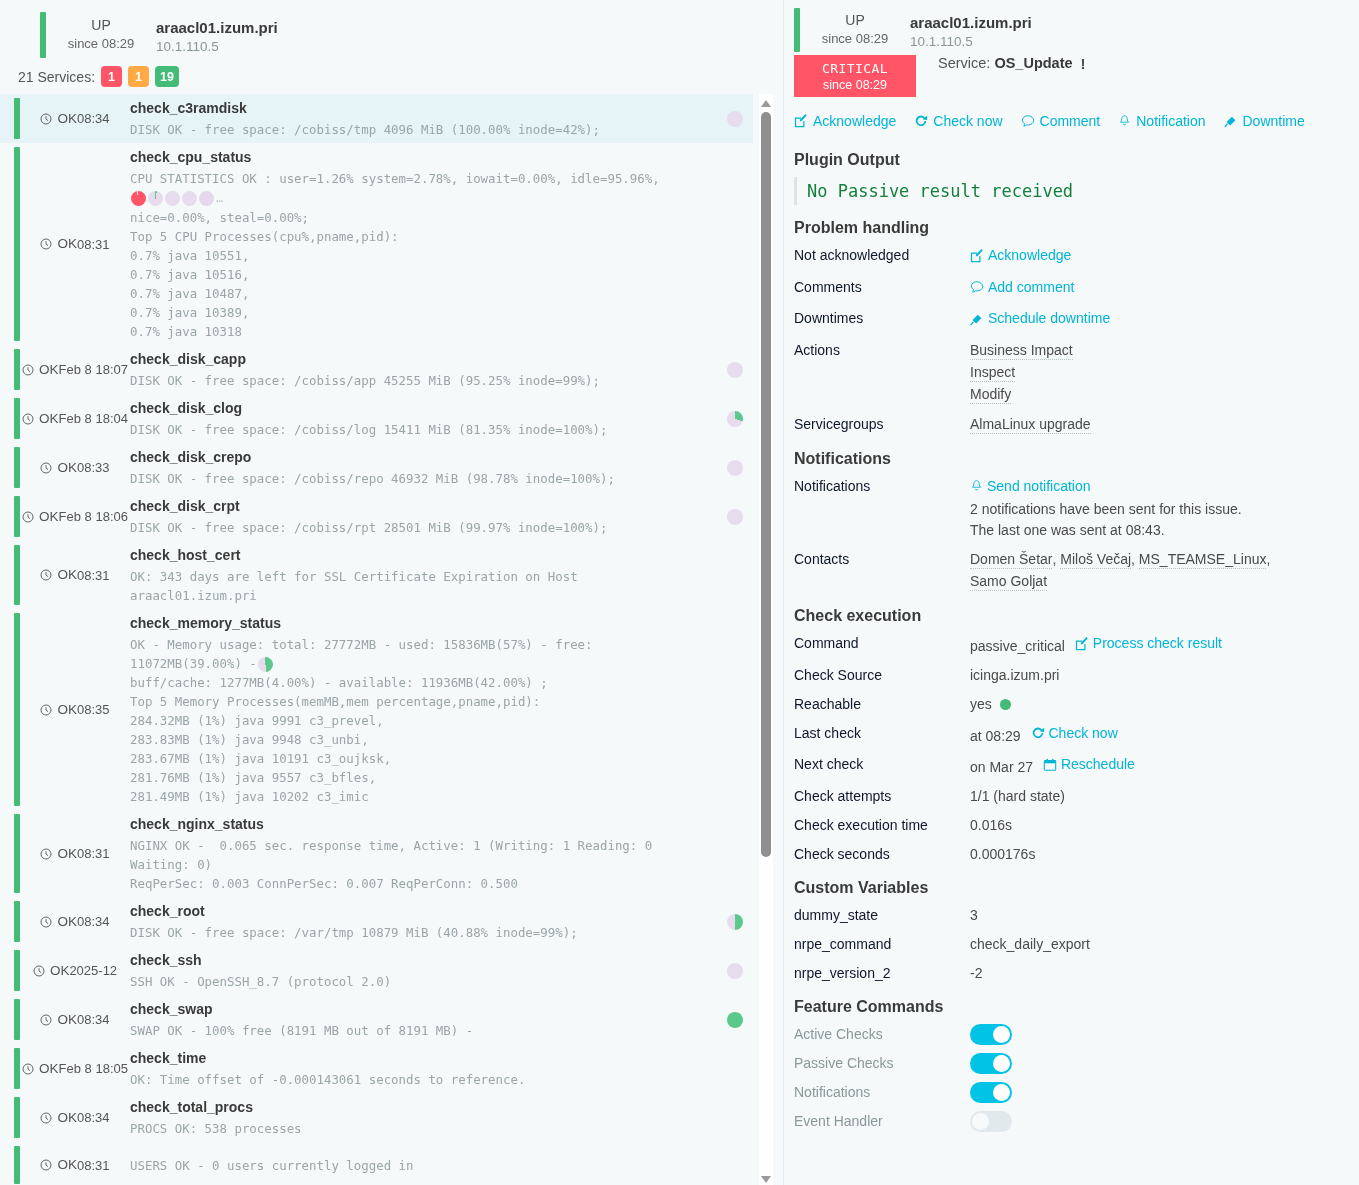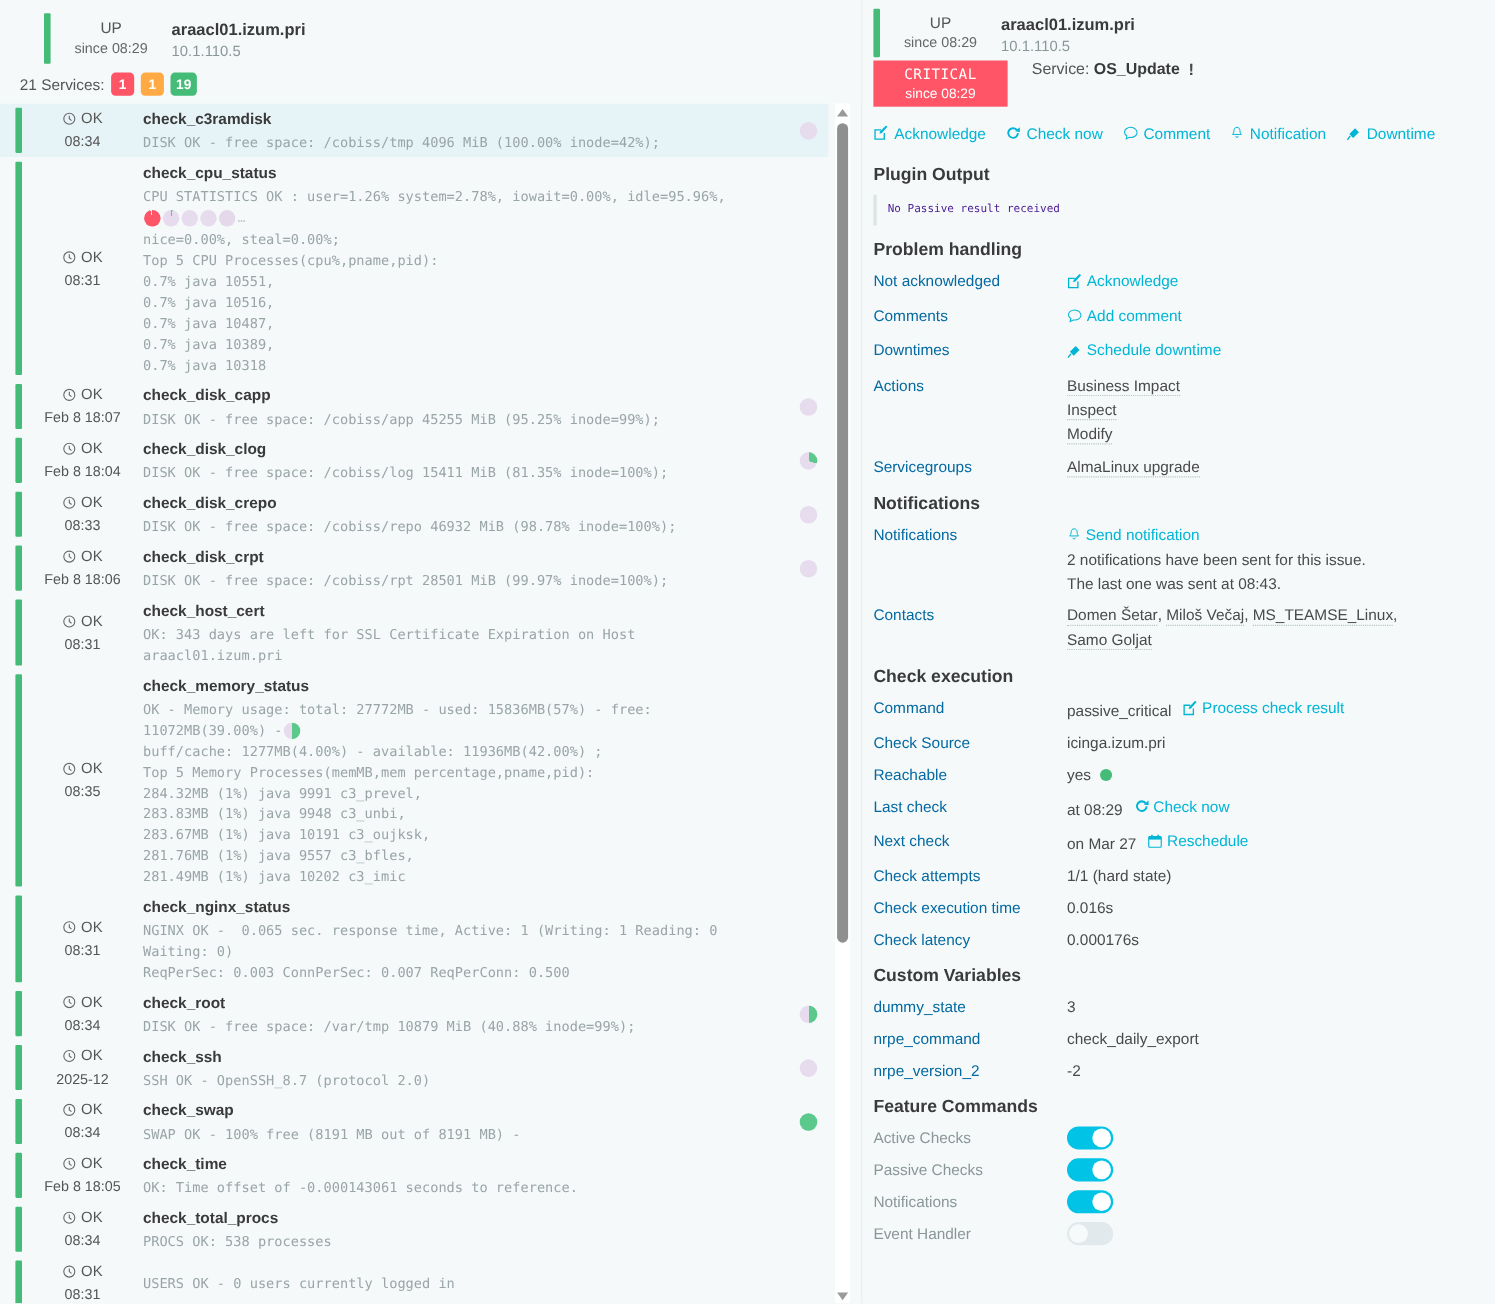--- a/index.html
+++ b/index.html
@@ -69,21 +69,21 @@
     min-height: 46px;
     padding: 4px 0;
   }
   .svc-row.selected { background: #e6f3f7; }
   .svc-row .sbar {
     width: 6px; background: #44bb77; margin-left: 14px;
     flex: none; border-radius: 1px;
   }
   .svc-row .meta {
     width: 110px; flex: none;
-    display: flex; flex-direction: column; justify-content: center;
+    display: flex; justify-content: center;
     align-items: center; padding: 0 4px;
   }
   .svc-row .meta .st {
     font-size: 13.5px; color: #555; white-space: nowrap;
     display: flex; align-items: center; gap: 5px; line-height: 20px;
   }
   .svc-row .meta .tm { font-size: 13px; color: #555; line-height: 21px; white-space: nowrap; }
   .clock-ic { display: inline-block; width: 12px; height: 12px; position: relative; }
   .clock-ic svg { display:block; }
   .svc-row .body {
@@ -170,26 +170,26 @@
   .act svg { display: block; }
 
   h2.sect {
     font-size: 16px; font-weight: bold; color: #3a3a3a;
     margin: 14px 0 8px 0;
   }
   .plugin-out {
     border-left: 3px solid #dde4e6;
     padding: 4px 0 4px 10px;
     font-family: "DejaVu Sans Mono", monospace;
-    font-size: 10px; color: #4c1d95; line-height: 20px;
+    font-size: 17px; color: #15803d; line-height: 20px;
     margin-bottom: 4px;
   }
 
   .kv { display: flex; margin: 0 0 8px 0; align-items: flex-start; }
-  .kv .k { width: 176px; flex: none; font-size: 14px; color: #0369a1; line-height: 21px; }
+  .kv .k { width: 176px; flex: none; font-size: 14px; color: #0f172a; line-height: 21px; }
   .kv .v { flex: 1; font-size: 14px; color: #4a4a4a; line-height: 21px; }
   .kv .v .line { line-height: 21px; }
   .link { color: #00b5d6; cursor: pointer; display: inline-flex; align-items: center; gap: 4px; }
   .link svg { display:block; }
   .dotted { border-bottom: 1px dotted #b8c2c4; cursor: pointer; display: inline-block; line-height: 18px; margin-bottom: 2px;}
   .green-dot { display:inline-block; width: 11px; height: 11px; border-radius: 50%; background: #44bb77; vertical-align: -1px; margin-left: 4px;}
 
   .toggle-row { display: flex; align-items: center; margin-bottom: 8px; }
   .toggle-row .k { width: 176px; flex: none; font-size: 14px; color: #8a9799; }
   .tgl {
@@ -800,21 +800,21 @@
       <div class="k">Check attempts</div>
       <div class="v">1/1 (hard state)</div>
     </div>
 
     <div class="kv">
       <div class="k">Check execution time</div>
       <div class="v">0.016s</div>
     </div>
 
     <div class="kv">
-      <div class="k">Check latency</div>
+      <div class="k">Check seconds</div>
       <div class="v">0.000176s</div>
     </div>
 
     <h2 class="sect">Custom Variables</h2>
     <div id="custom-vars">
         <div class="kv">
           <div class="k">dummy_state</div>
           <div class="v">3</div>
         </div>
         <div class="kv">

